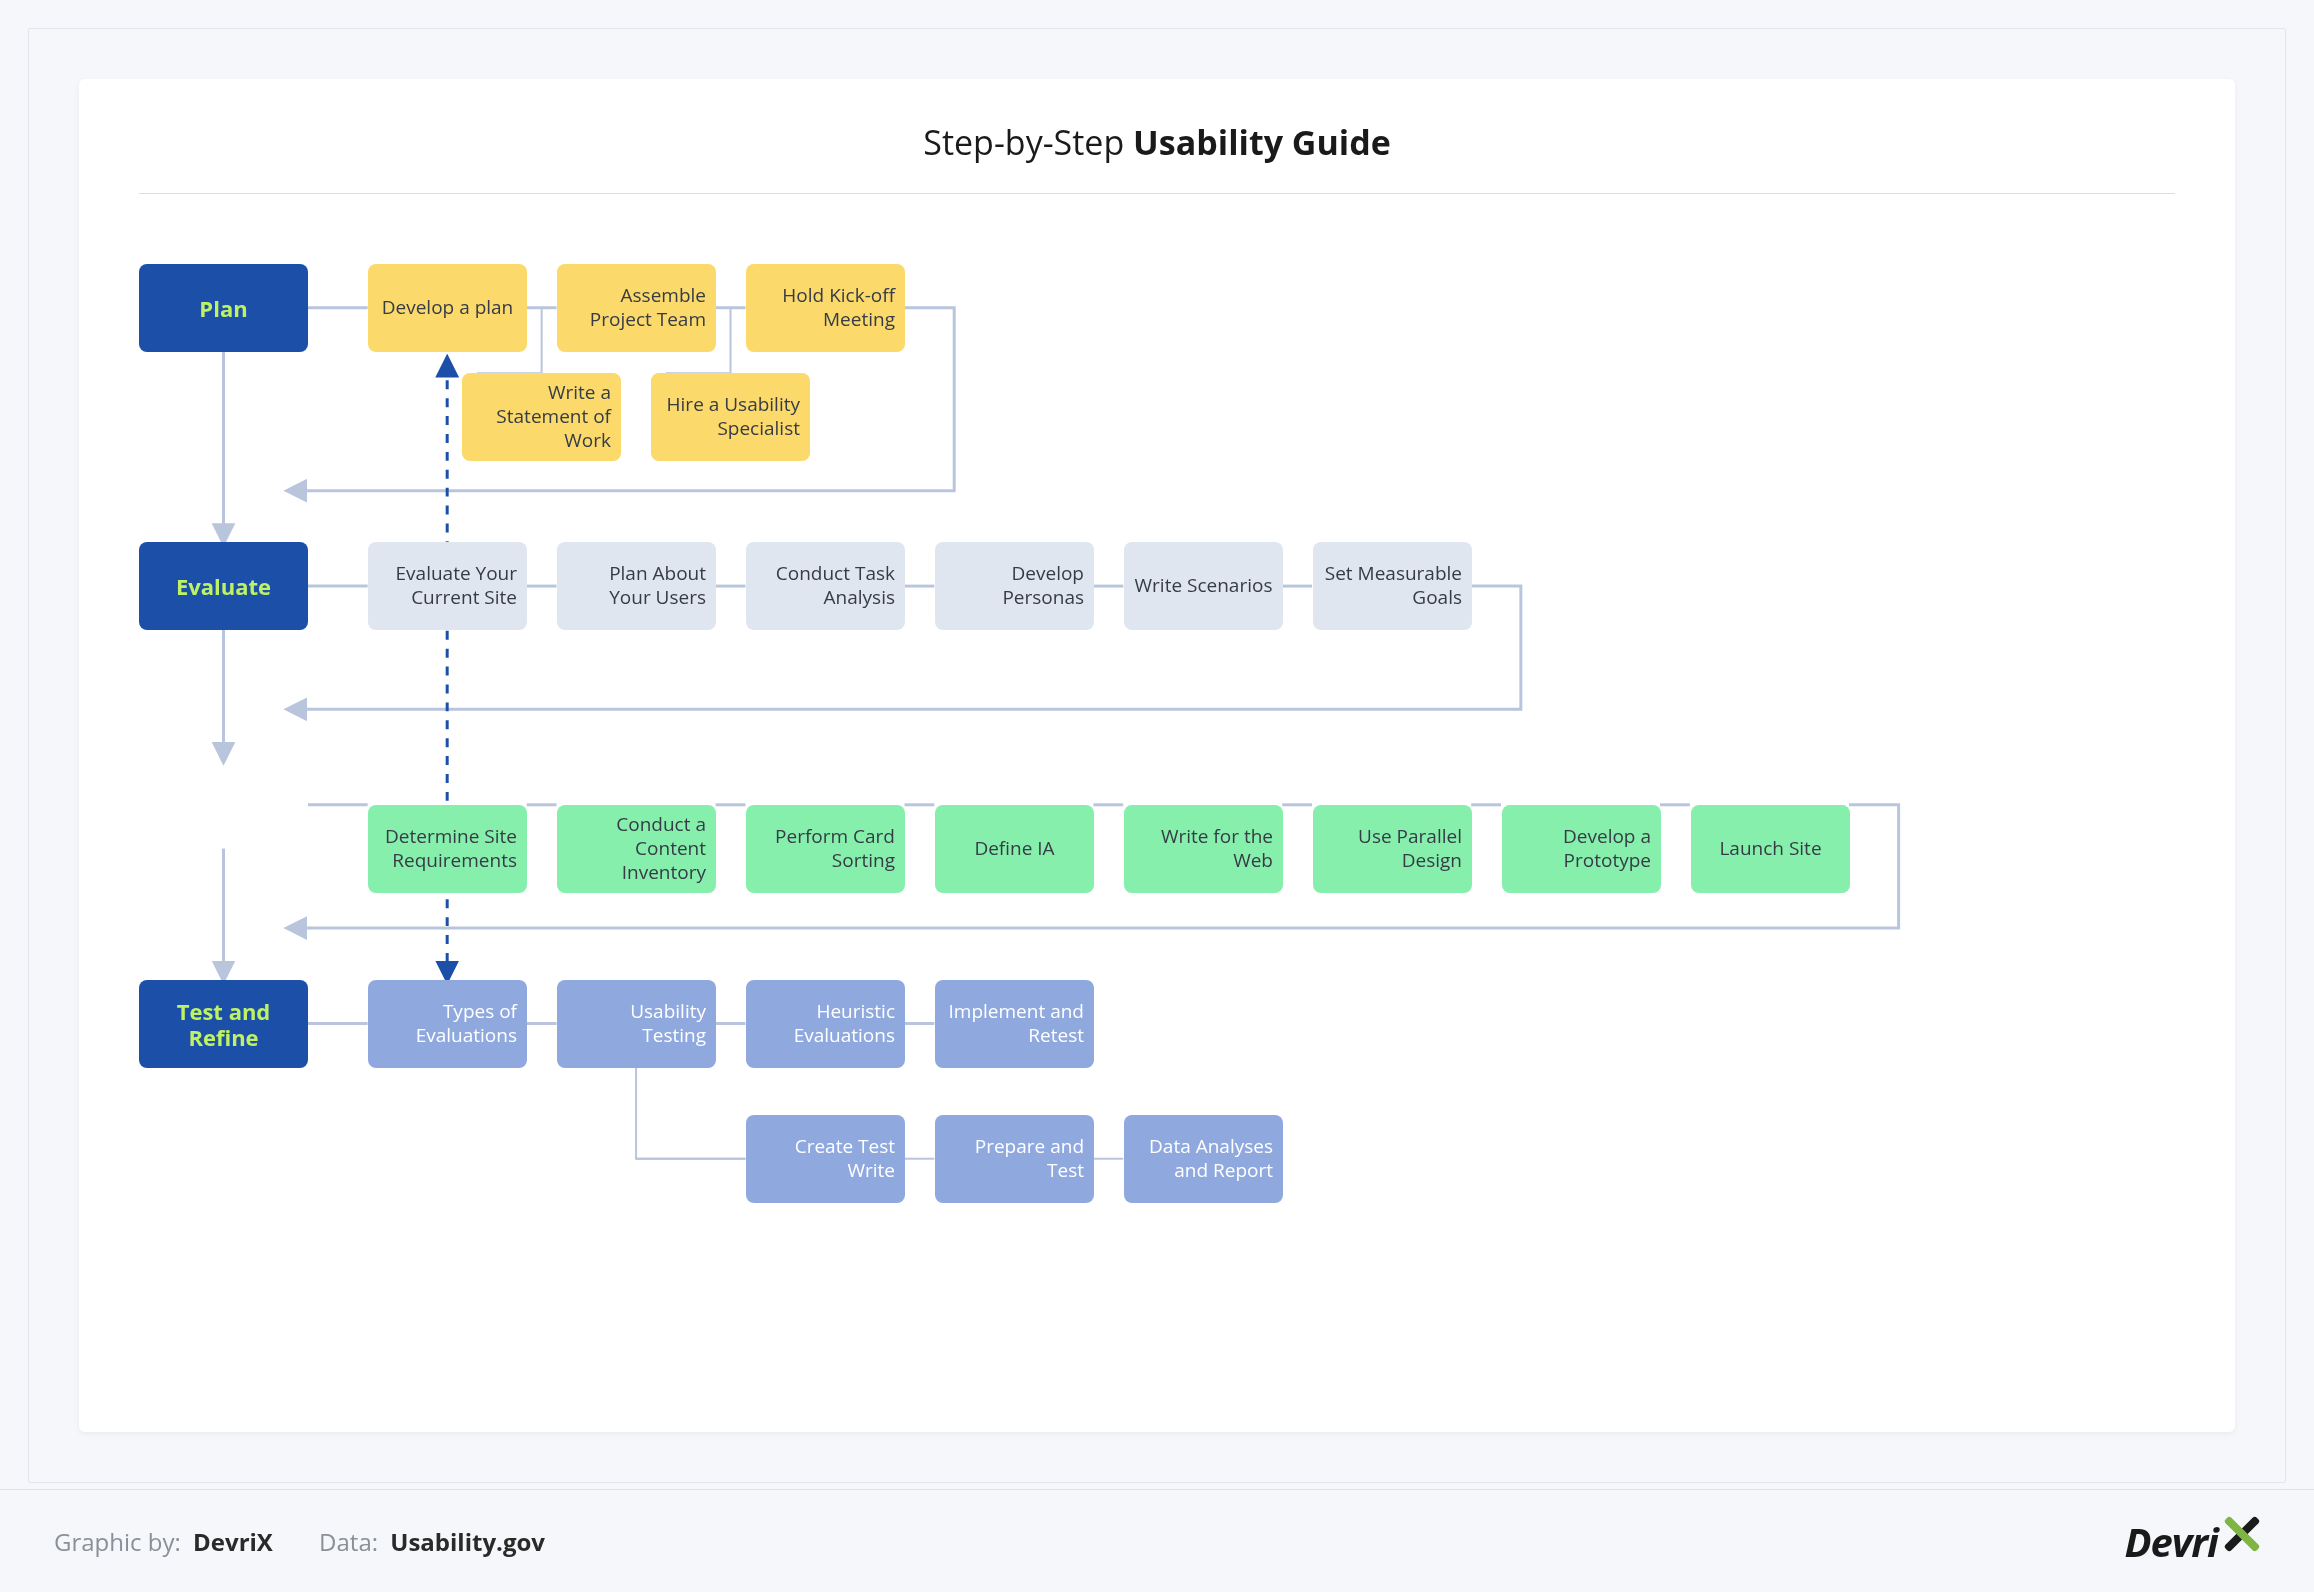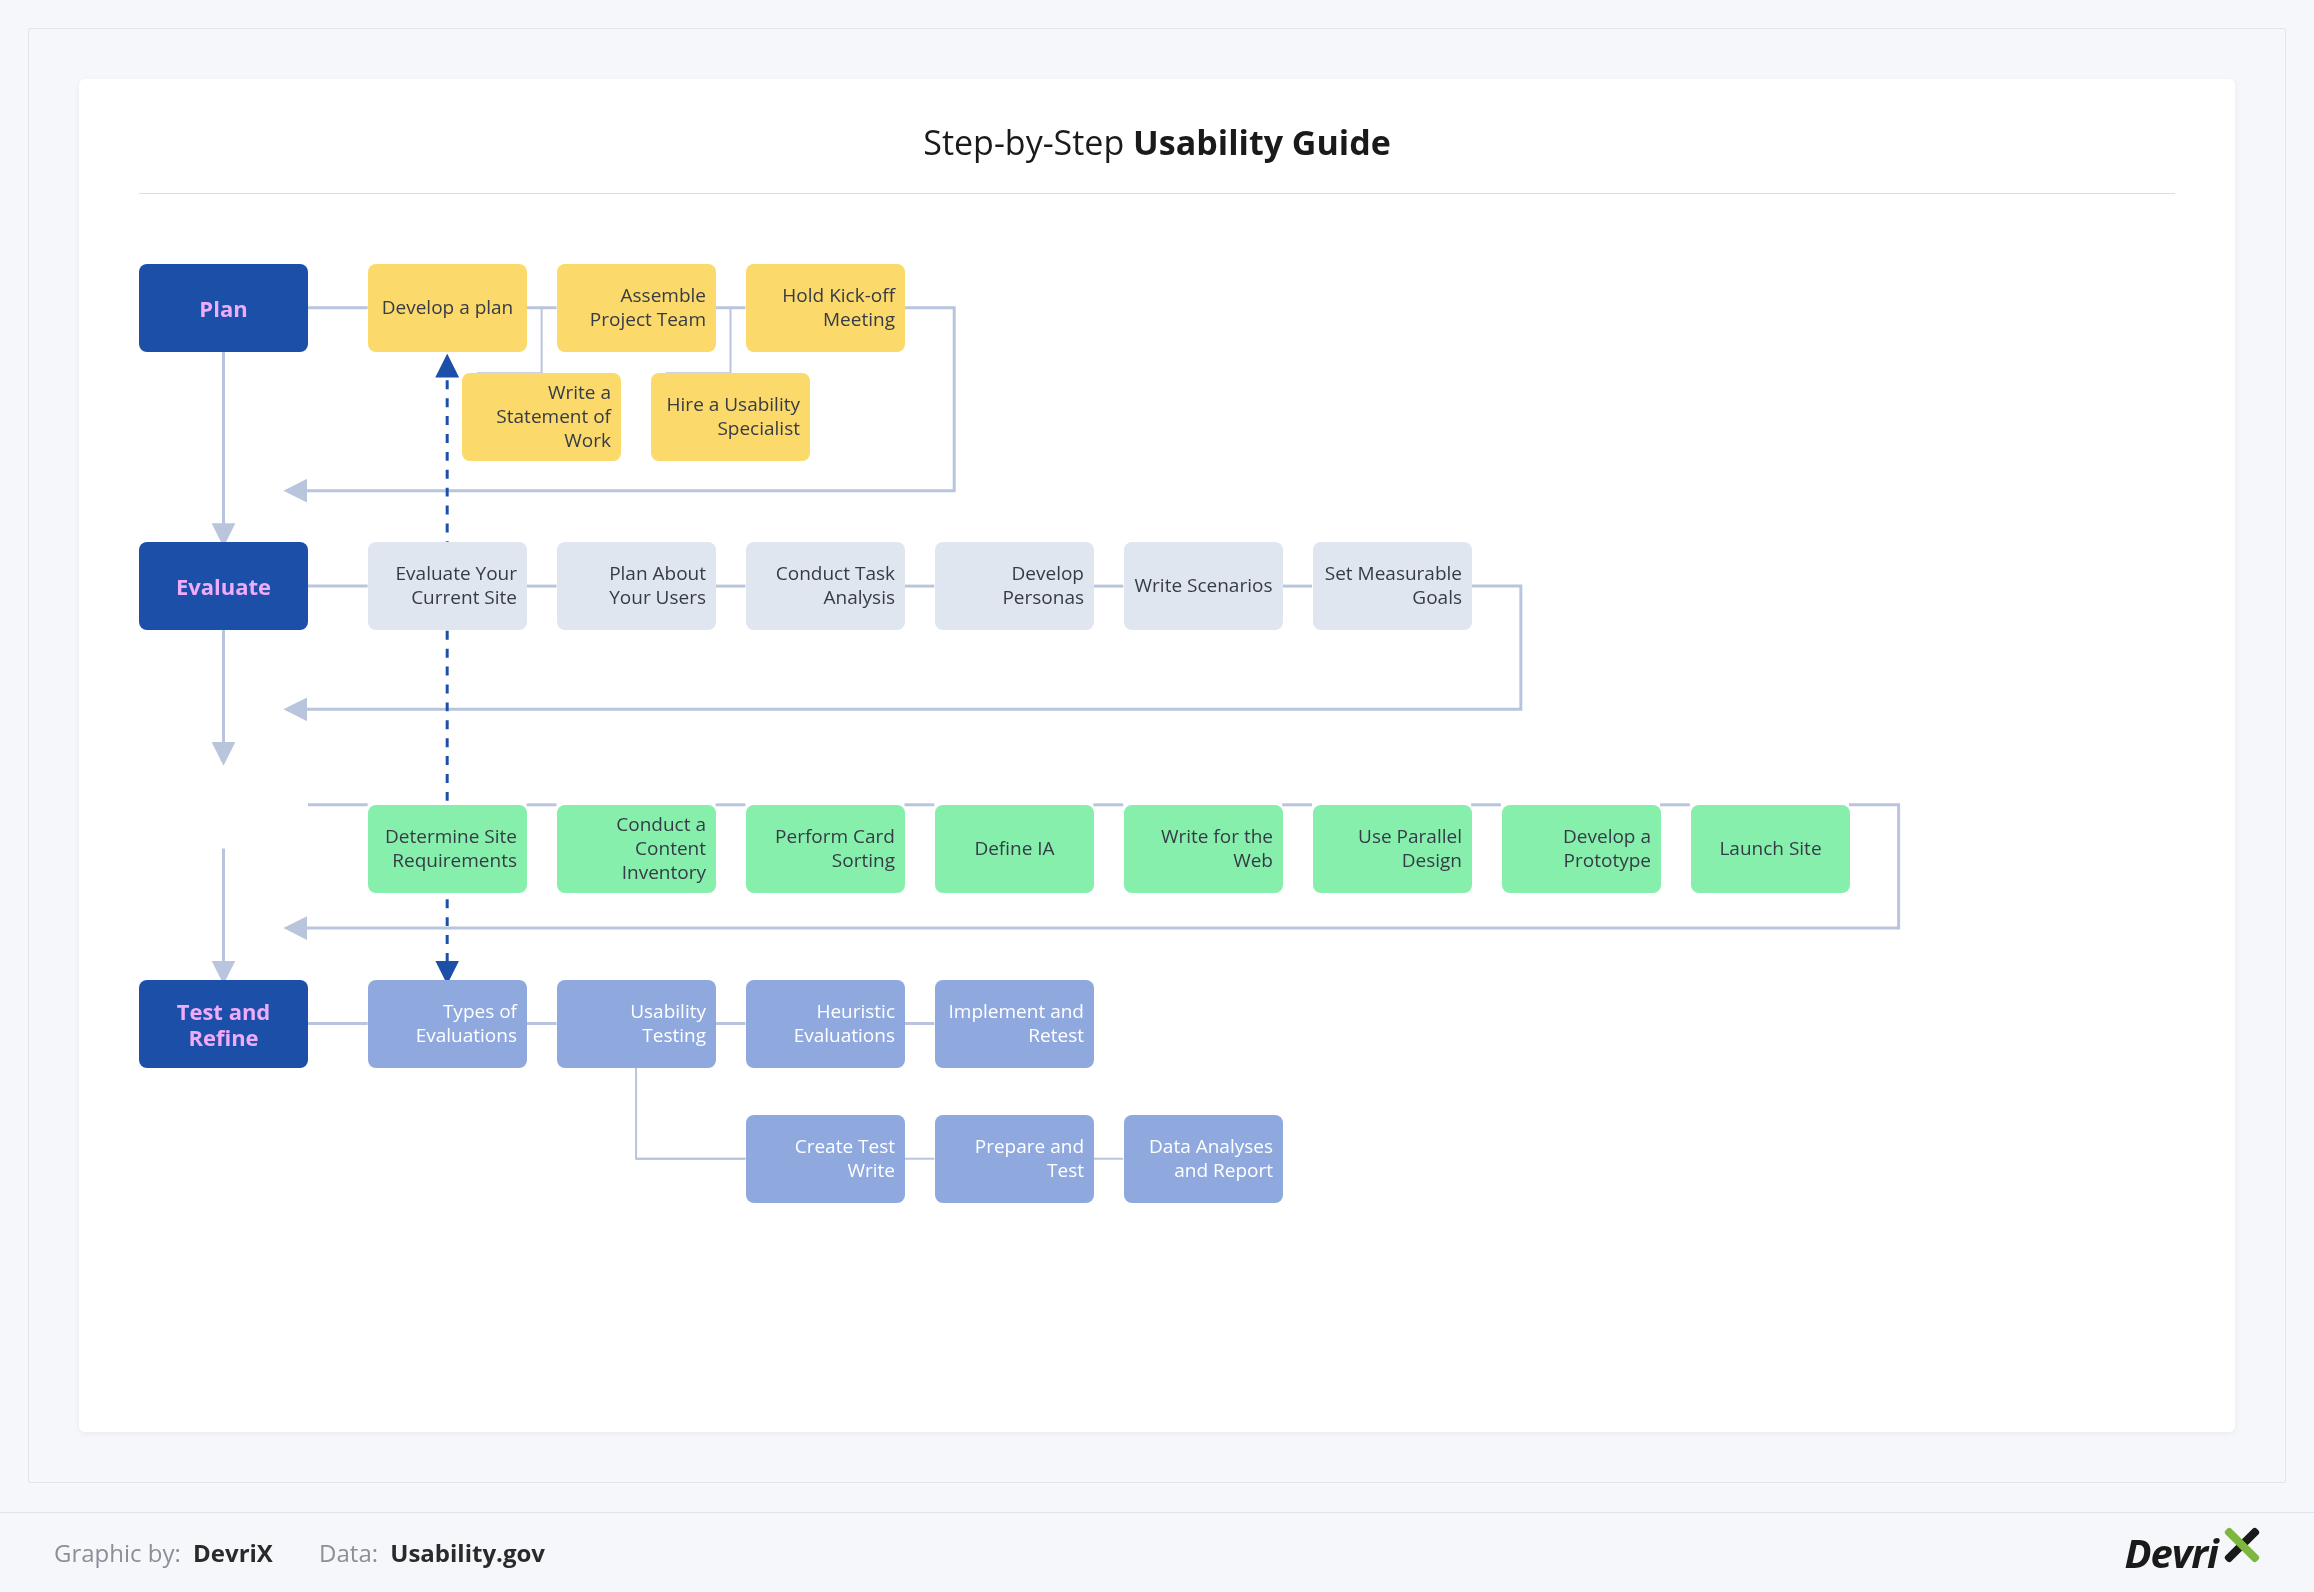--- a/index.html
+++ b/index.html
@@ -44,21 +44,21 @@
     height: 1114px;
     margin-top: 20px;
   }
 
   .phase {
     position: absolute;
     left: 0;
     width: 169px;
     height: 88px;
     background: #1b4fa8;
-    color: #f0abfc;
+    color: #bef264;
     font-weight: 700;
     font-size: 22px;
     display: flex;
     align-items: center;
     justify-content: center;
     text-align: center;
     border-radius: 8px;
     line-height: 1.2;
     padding: 0 10px;
   }
@@ -87,21 +87,21 @@
     inset: 0;
     width: 100%;
     height: 100%;
     overflow: visible;
     pointer-events: none;
   }
 
   .footer {
     position: absolute;
     left: 0; right: 0; bottom: 0;
-    height: 80px;
+    height: 103px;
     border-top: 1px solid #dfe3ea;
     display: flex;
     align-items: center;
     justify-content: space-between;
     padding: 0 54px;
     font-size: 24px;
     color: #8a8f98;
     background: #f5f7fa;
   }
   .footer .credits span.lbl { font-weight: 400; margin-right: 6px; }

